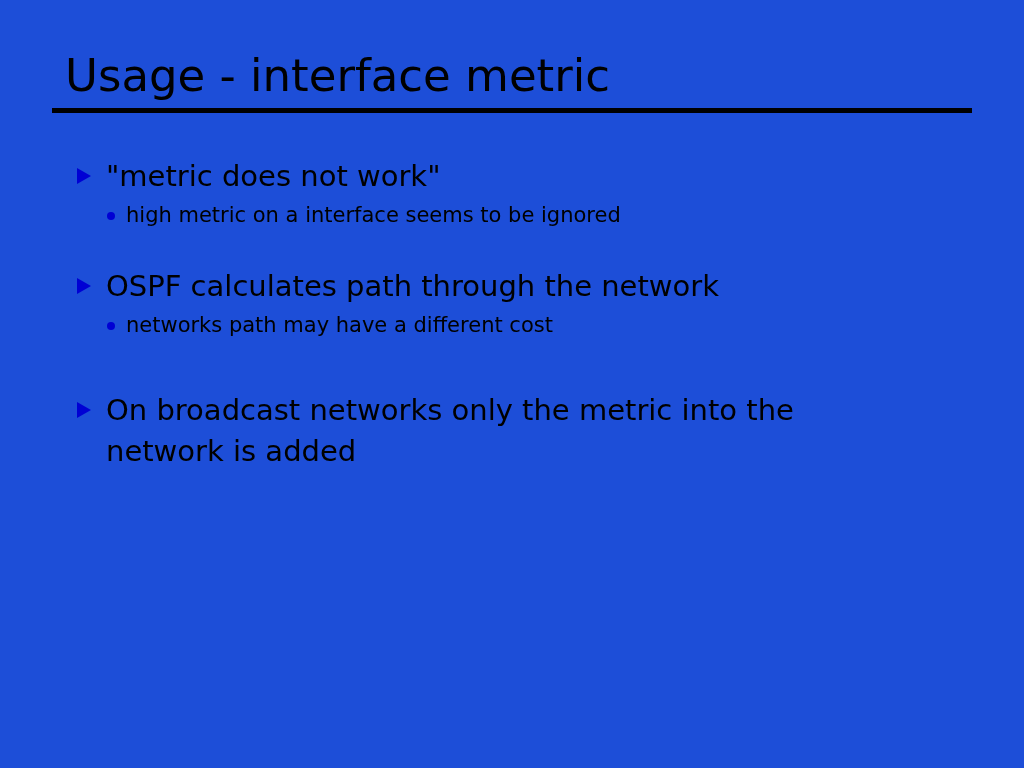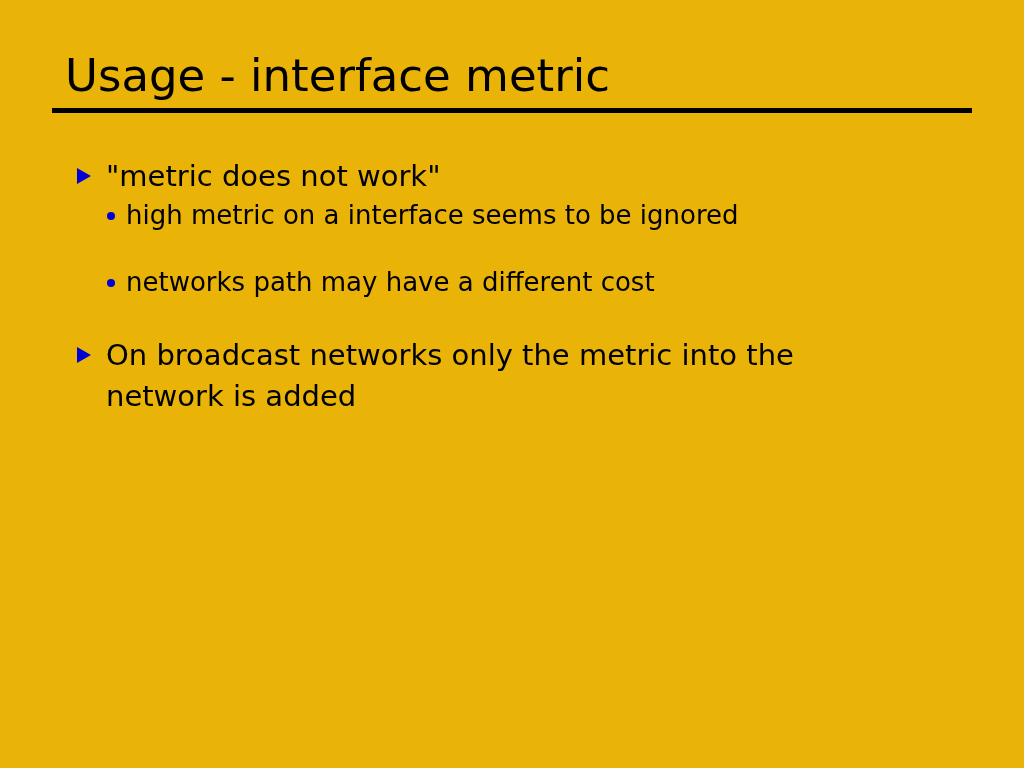--- a/index.html
+++ b/index.html
@@ -13,21 +13,21 @@
     background: #ffffff;
     font-family: "DejaVu Sans", sans-serif;
     color: #000000;
     overflow: hidden;
   }
 
   .slide {
     position: relative;
     width: 1024px;
     height: 768px;
-    background: #eab308;
+    background: #1d4ed8;
     box-sizing: border-box;
   }
 
   
   .title-block {
     position: absolute;
     left: 52px;
     top: 48px;
     width: 920px;
   }
@@ -82,41 +82,41 @@
     border-bottom: 8px solid transparent;
   }
   .lvl1-text {
     display: block;
   }
 
   
   .lvl2 {
     position: relative;
     padding-left: 50px;
-    font-size: 26px;
+    font-size: 21px;
     line-height: 33px;
     color: #000000;
     margin-top: 2px;
   }
   .lvl2 .marker-dot {
     position: absolute;
     left: 31px;
     top: 13px;
     width: 8px;
     height: 8px;
     border-radius: 50%;
     background: #0000d4;
   }
   .lvl2-text {
     display: block;
   }
 
   
   .group-2 { margin-top: 34px; }
-  .group-3 { margin-top: 36px; }
+  .group-3 { margin-top: 48px; }
 </style>
 </head>
 <body>
 
 <div class="slide">
 
   <div class="title-block">
     <h1 class="slide-title">Usage - interface metric</h1>
     <div class="title-rule"></div>
   </div>
@@ -128,20 +128,24 @@
         <span class="marker"></span>
         <span class="lvl1-text">"metric does not work"</span>
       </div>
       <div class="lvl2">
         <span class="marker-dot"></span>
         <span class="lvl2-text">high metric on a interface seems to be ignored</span>
       </div>
     </div>
 
     <div class="bullet-group group-2">
+      <div class="lvl1">
+        <span class="marker"></span>
+        <span class="lvl1-text">OSPF calculates path through the network</span>
+      </div>
       <div class="lvl2">
         <span class="marker-dot"></span>
         <span class="lvl2-text">networks path may have a different cost</span>
       </div>
     </div>
 
     <div class="bullet-group group-3">
       <div class="lvl1">
         <span class="marker"></span>
         <span class="lvl1-text">On broadcast networks only the metric into the network is added</span>

